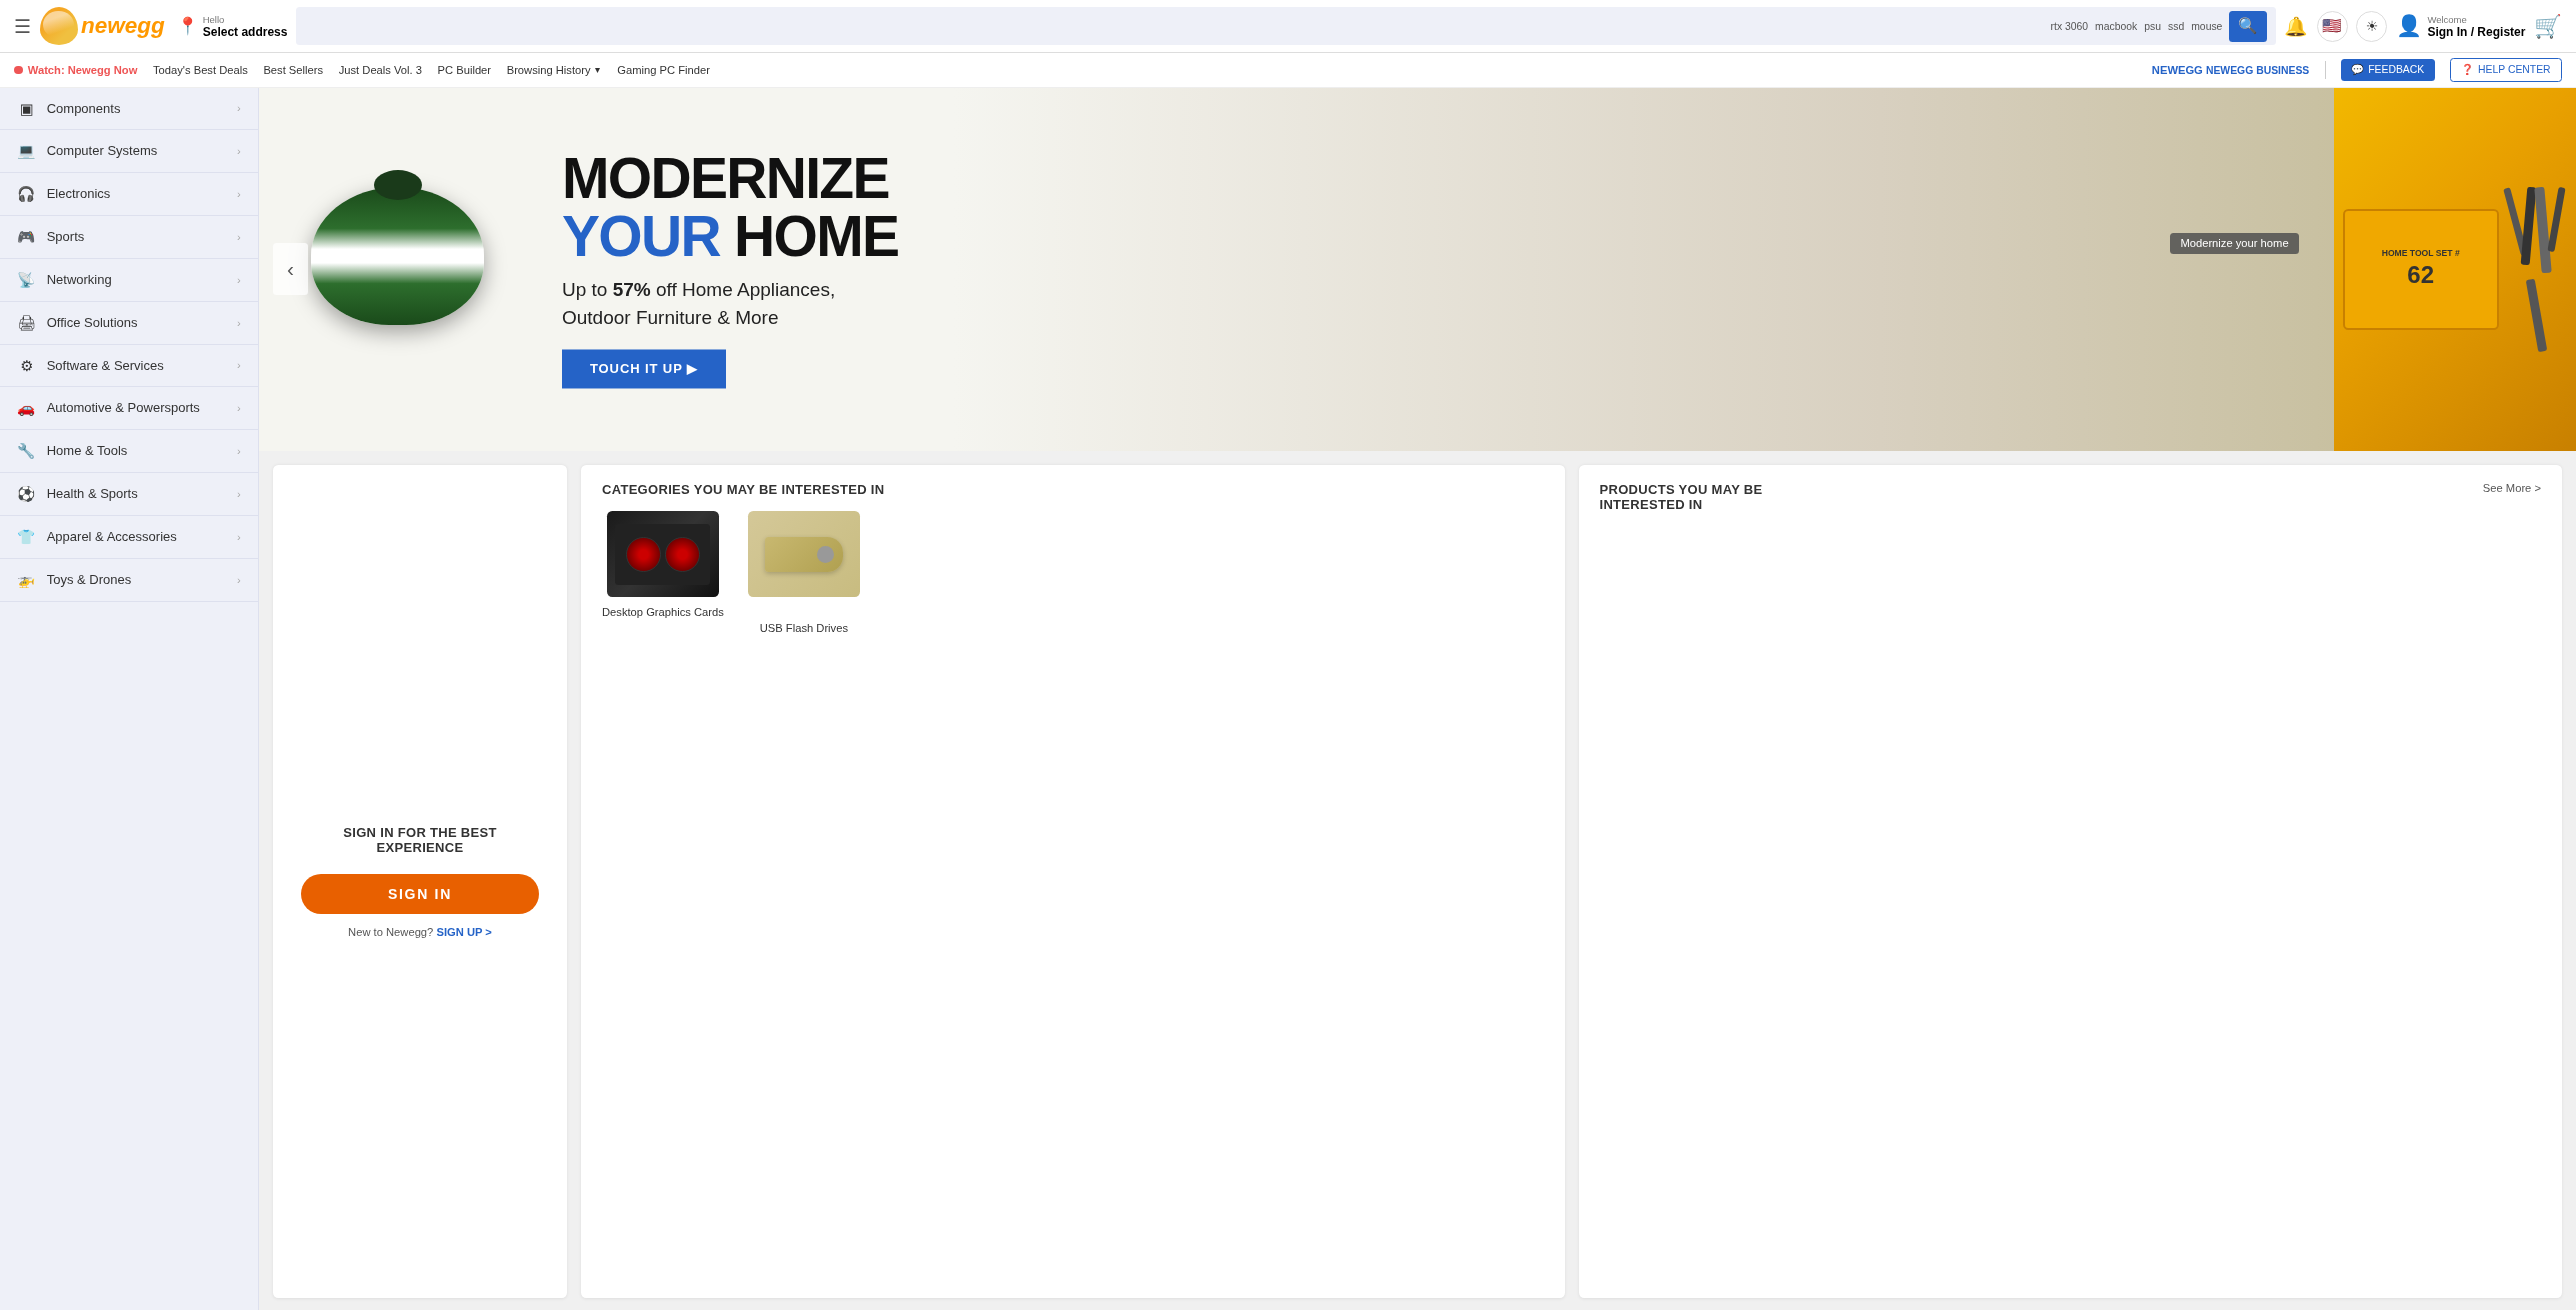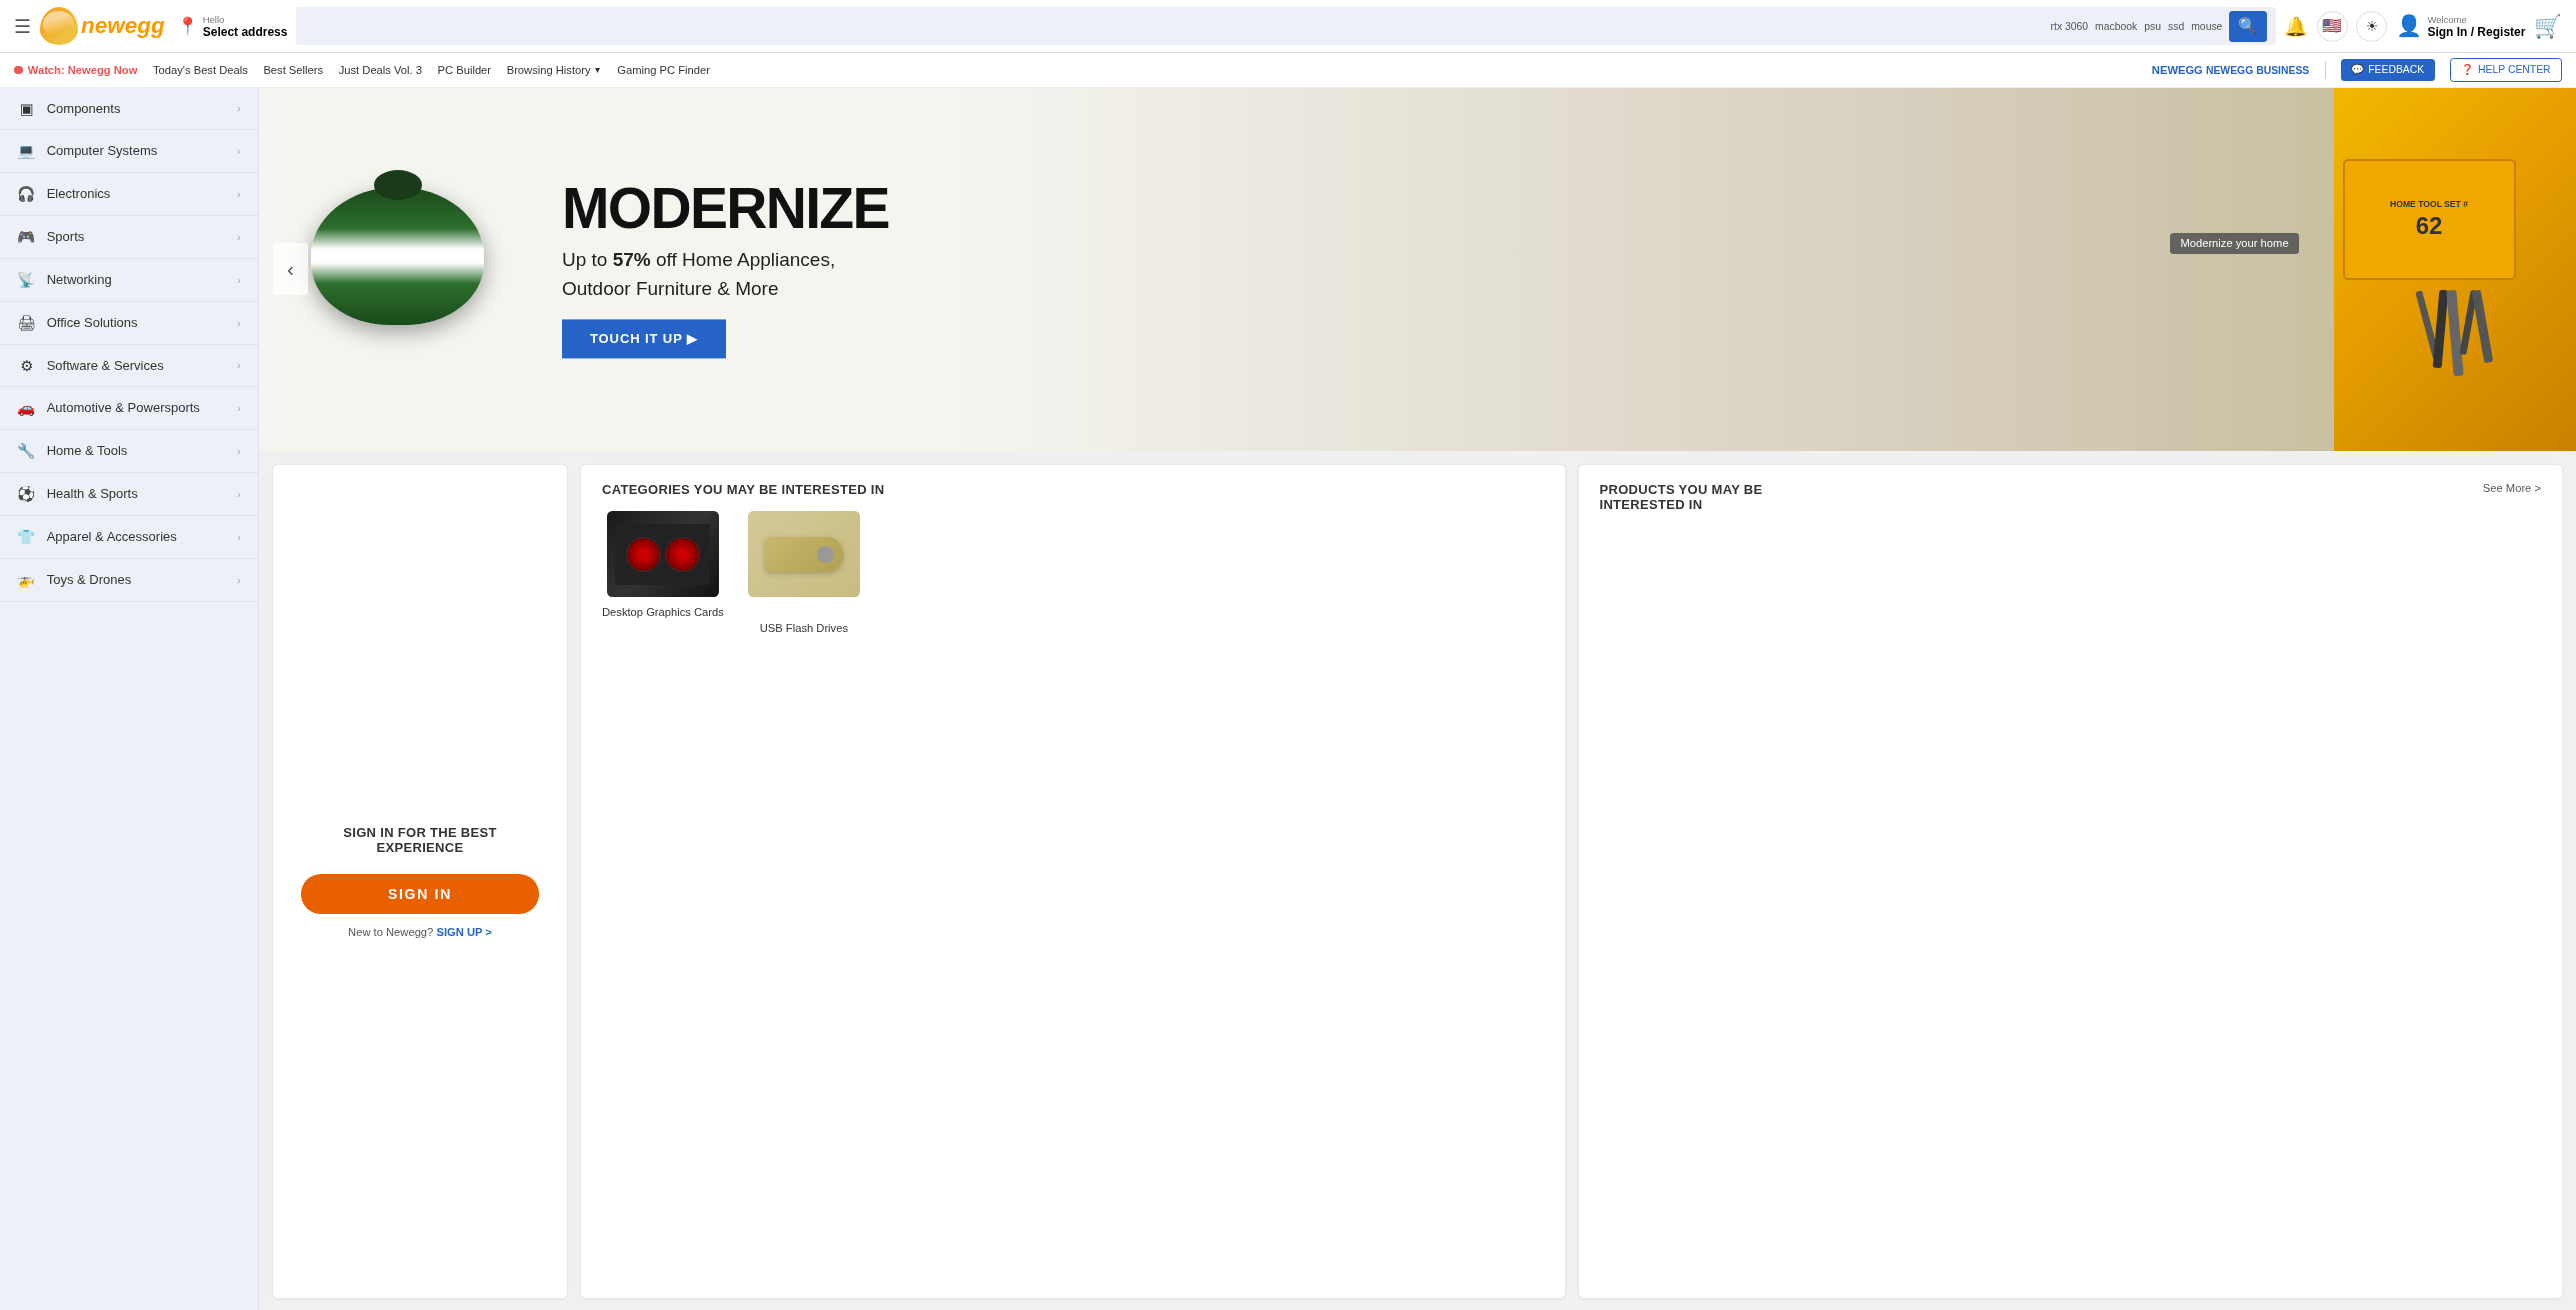--- a/index.html
+++ b/index.html
@@ -198,31 +198,36 @@
 
             <div style="position:absolute;top:-17.3px;left:50%;transform:translateX(-50%);width:48px;height:30px;background:#1a3a1a;border-radius:50%;"></div>
           </div>
         </div>
       </div>
 
       <button style="position:absolute;left:14px;top:50%;transform:translateY(-50%);background:rgba(255,255,255,0.75);border:none;width:35px;height:52px;font-size:21px;cursor:pointer;border-radius:3.5px;z-index:5;color:#555;">‹</button>
 
       <div style="position:absolute;left:303px;top:50%;transform:translateY(-50%);z-index:2;">
         <div style="font-size:57px;font-weight:900;color:#111;line-height:1;letter-spacing:-1.7px;">MODERNIZE</div>
+        <div style="font-size:57px;font-weight:900;line-height:1.05;letter-spacing:-1.7px;">
+          <span style="color:#2563c7;">YOUR</span>
+          <span style="color:#111;"> </span>
+          <span style="color:#111;">HOME</span>
+        </div>
         <div style="font-size:19px;color:#222;margin-top:8.6px;line-height:1.5;">
           Up to <strong>57%</strong> off Home Appliances,
         </div>
         <div style="font-size:19px;color:#222;line-height:1.5;">Outdoor Furniture &amp; More</div>
         <button style="margin-top:15.6px;background:#2563c7;color:#fff;border:none;padding:12px 28px;font-size:13px;font-weight:bold;letter-spacing:0.9px;cursor:pointer;">TOUCH IT UP ▶</button>
       </div>
 
       <div style="position:absolute;right:277px;top:145px;background:rgba(80,80,80,0.85);color:#fff;padding:4.3px 10.4px;border-radius:3.5px;font-size:11.2px;z-index:6;">Modernize your home</div>
 
       <div style="position:absolute;right:0;top:0;bottom:0;width:242px;background:linear-gradient(135deg,#f2b800 0%,#e8a000 40%,#c88000 100%);display:flex;align-items:center;justify-content:center;overflow:hidden;">
-        <div style="position:relative;width:225px;height:328px;display:flex;flex-direction:column;justify-content:center;gap:6px;">
+        <div style="position:relative;width:225px;height:328px;display:flex;flex-direction:row;align-items:center;justify-content:center;gap:6px;">
 
           <div style="width:173px;height:121px;background:#f0a800;border:2.6px solid #c88000;border-radius:5.2px;display:flex;flex-direction:column;align-items:center;justify-content:center;padding:7px;">
             <span style="font-size:8.6px;font-weight:bold;color:#333;text-align:center;line-height:1.3;">HOME TOOL SET #<br><span style="font-size:24px;font-weight:900;">62</span></span>
           </div>
 
           <div style="display:flex;gap:5.2px;flex-wrap:wrap;justify-content:center;padding:3.5px;">
             <div style="width:7px;height:69px;background:#555;border-radius:2.6px;transform:rotate(-15deg);"></div>
             <div style="width:8.6px;height:78px;background:#333;border-radius:2.6px;transform:rotate(5deg);"></div>
             <div style="width:10.4px;height:86px;background:#666;border-radius:2.6px;transform:rotate(-5deg);"></div>
             <div style="width:7px;height:65px;background:#444;border-radius:2.6px;transform:rotate(10deg);"></div>

